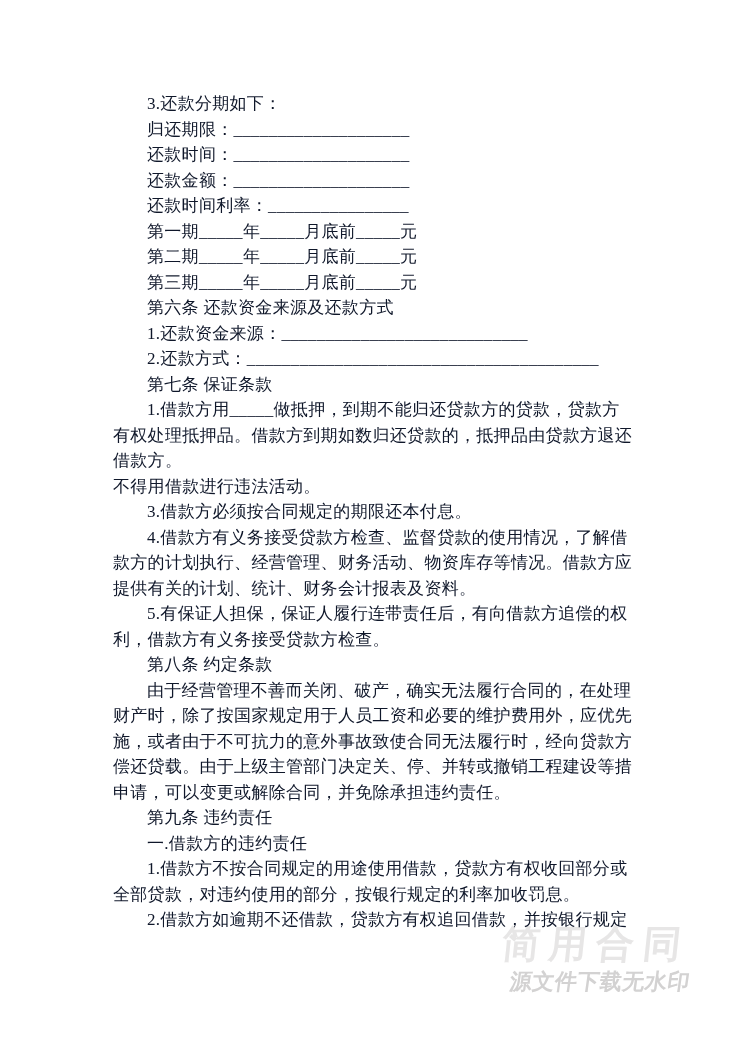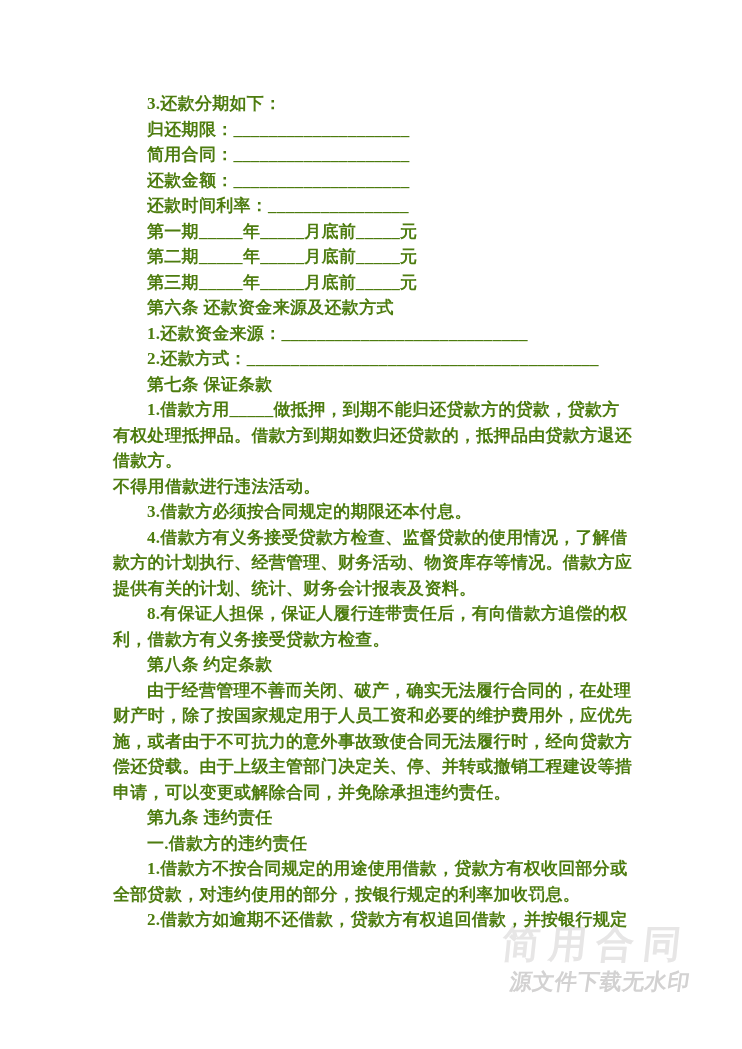--- a/index.html
+++ b/index.html
@@ -69,42 +69,42 @@
 </head>
 <body>
 
 <div class="page">
 
   <div class="watermark-layer">
     <div class="wm-logo" style="color: rgb(231, 230, 230);">简用合同</div>
     <div class="wm-tagline" style="color: rgb(211, 210, 210);">源文件下载无水印</div>
   </div>
 
-  <div class="doc-body" style="color: #4d7c0f; font-weight: bold;">
+  <div class="doc-body" style="color: #0f172a;">
       <div class="line indent">3.还款分期如下：</div>
       <div class="line indent">归还期限：____________________</div>
-      <div class="line indent">简用合同：____________________</div>
+      <div class="line indent">还款时间：____________________</div>
       <div class="line indent">还款金额：____________________</div>
       <div class="line indent">还款时间利率：________________</div>
       <div class="line indent">第一期_____年_____月底前_____元</div>
       <div class="line indent">第二期_____年_____月底前_____元</div>
       <div class="line indent">第三期_____年_____月底前_____元</div>
       <div class="line indent">第六条 还款资金来源及还款方式</div>
       <div class="line indent">1.还款资金来源：____________________________</div>
       <div class="line indent">2.还款方式：________________________________________</div>
       <div class="line indent">第七条 保证条款</div>
       <div class="line indent">1.借款方用_____做抵押，到期不能归还贷款方的贷款，贷款方</div>
       <div class="line">有权处理抵押品。借款方到期如数归还贷款的，抵押品由贷款方退还</div>
       <div class="line">借款方。</div>
       <div class="line">不得用借款进行违法活动。</div>
       <div class="line indent">3.借款方必须按合同规定的期限还本付息。</div>
       <div class="line indent">4.借款方有义务接受贷款方检查、监督贷款的使用情况，了解借</div>
       <div class="line">款方的计划执行、经营管理、财务活动、物资库存等情况。借款方应</div>
       <div class="line">提供有关的计划、统计、财务会计报表及资料。</div>
-      <div class="line indent">8.有保证人担保，保证人履行连带责任后，有向借款方追偿的权</div>
+      <div class="line indent">5.有保证人担保，保证人履行连带责任后，有向借款方追偿的权</div>
       <div class="line">利，借款方有义务接受贷款方检查。</div>
       <div class="line indent">第八条 约定条款</div>
       <div class="line indent">由于经营管理不善而关闭、破产，确实无法履行合同的，在处理</div>
       <div class="line">财产时，除了按国家规定用于人员工资和必要的维护费用外，应优先</div>
       <div class="line">施，或者由于不可抗力的意外事故致使合同无法履行时，经向贷款方</div>
       <div class="line">偿还贷载。由于上级主管部门决定关、停、并转或撤销工程建设等措</div>
       <div class="line">申请，可以变更或解除合同，并免除承担违约责任。</div>
       <div class="line indent">第九条 违约责任</div>
       <div class="line indent">一.借款方的违约责任</div>
       <div class="line indent">1.借款方不按合同规定的用途使用借款，贷款方有权收回部分或</div>

